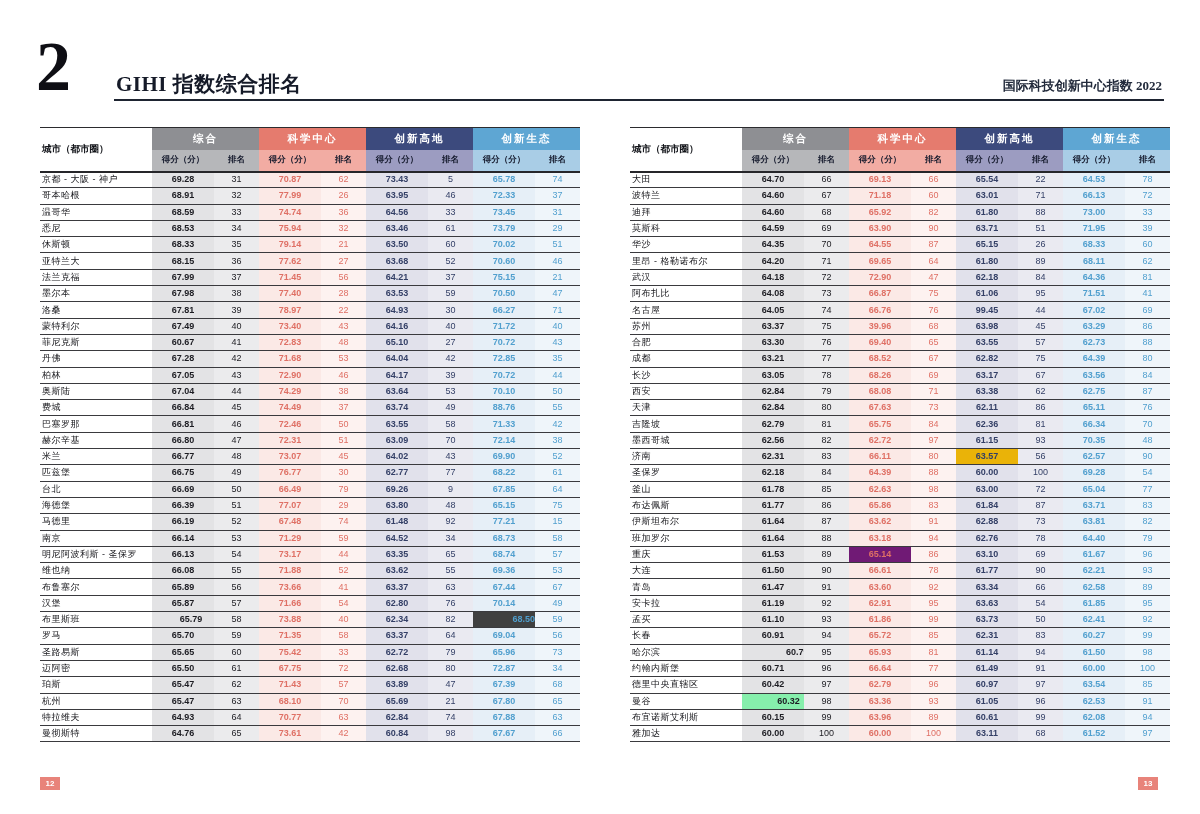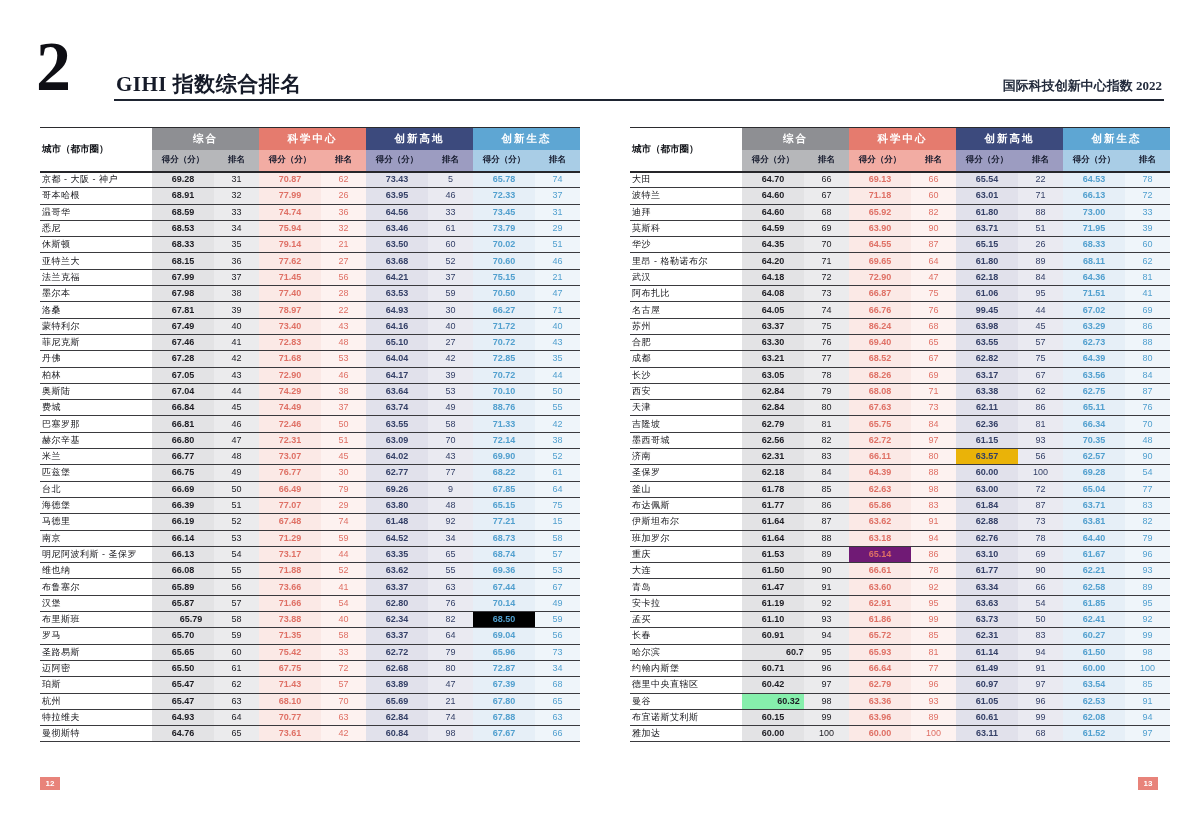--- a/index.html
+++ b/index.html
@@ -226,21 +226,21 @@
         <td class="rank" style="background: rgb(235, 235, 237); color: rgb(28, 28, 34);">40</td>
         <td class="score" style="background: rgb(251, 233, 230); color: rgb(223, 112, 101);">73.40</td>
         <td class="rank" style="background: rgb(253, 242, 240); color: rgb(223, 112, 101);">43</td>
         <td class="score" style="background: rgb(225, 225, 235); color: rgb(51, 63, 102);">64.16</td>
         <td class="rank" style="background: rgb(234, 234, 241); color: rgb(51, 63, 102);">40</td>
         <td class="score" style="background: rgb(230, 239, 247); color: rgb(80, 159, 206);">71.72</td>
         <td class="rank" style="background: rgb(239, 245, 250); color: rgb(80, 159, 206);">40</td>
       </tr>
       <tr>
         <td class="city">菲尼克斯</td>
-        <td class="score" style="background: rgb(227, 227, 229); color: rgb(28, 28, 34);">67.46</td>
+        <td class="score" style="background: rgb(227, 227, 229); color: rgb(28, 28, 34);">60.67</td>
         <td class="rank" style="background: rgb(235, 235, 237); color: rgb(28, 28, 34);">41</td>
         <td class="score" style="background: rgb(251, 233, 230); color: rgb(223, 112, 101);">72.83</td>
         <td class="rank" style="background: rgb(253, 242, 240); color: rgb(223, 112, 101);">48</td>
         <td class="score" style="background: rgb(225, 225, 235); color: rgb(51, 63, 102);">65.10</td>
         <td class="rank" style="background: rgb(234, 234, 241); color: rgb(51, 63, 102);">27</td>
         <td class="score" style="background: rgb(230, 239, 247); color: rgb(80, 159, 206);">70.72</td>
         <td class="rank" style="background: rgb(239, 245, 250); color: rgb(80, 159, 206);">43</td>
       </tr>
       <tr>
         <td class="city">丹佛</td>
@@ -419,21 +419,21 @@
         <td class="rank" style="background: rgb(239, 245, 250); color: rgb(80, 159, 206);">49</td>
       </tr>
       <tr>
         <td class="city">布里斯班</td>
         <td class="score" style="background: rgb(227, 227, 229); color: rgb(28, 28, 34); padding-left: 16px;">65.79</td>
         <td class="rank" style="background: rgb(235, 235, 237); color: rgb(28, 28, 34);">58</td>
         <td class="score" style="background: rgb(251, 233, 230); color: rgb(223, 112, 101);">73.88</td>
         <td class="rank" style="background: rgb(253, 242, 240); color: rgb(223, 112, 101);">40</td>
         <td class="score" style="background: rgb(225, 225, 235); color: rgb(51, 63, 102);">62.34</td>
         <td class="rank" style="background: rgb(234, 234, 241); color: rgb(51, 63, 102);">82</td>
-        <td class="score" style="background: #000000; color: rgb(80, 159, 206);">68.50</td>
+        <td class="score" style="background: #404040; color: rgb(80, 159, 206); text-align: right;">68.50</td>
         <td class="rank" style="background: rgb(239, 245, 250); color: rgb(80, 159, 206);">59</td>
       </tr>
       <tr>
         <td class="city">罗马</td>
         <td class="score" style="background: rgb(227, 227, 229); color: rgb(28, 28, 34);">65.70</td>
         <td class="rank" style="background: rgb(235, 235, 237); color: rgb(28, 28, 34);">59</td>
         <td class="score" style="background: rgb(251, 233, 230); color: rgb(223, 112, 101);">71.35</td>
         <td class="rank" style="background: rgb(253, 242, 240); color: rgb(223, 112, 101);">58</td>
         <td class="score" style="background: rgb(225, 225, 235); color: rgb(51, 63, 102);">63.37</td>
         <td class="rank" style="background: rgb(234, 234, 241); color: rgb(51, 63, 102);">64</td>
@@ -637,21 +637,21 @@
         <td class="rank" style="background: rgb(253, 242, 240); color: rgb(223, 112, 101);">76</td>
         <td class="score" style="background: rgb(225, 225, 235); color: rgb(51, 63, 102);">99.45</td>
         <td class="rank" style="background: rgb(234, 234, 241); color: rgb(51, 63, 102);">44</td>
         <td class="score" style="background: rgb(230, 239, 247); color: rgb(80, 159, 206);">67.02</td>
         <td class="rank" style="background: rgb(239, 245, 250); color: rgb(80, 159, 206);">69</td>
       </tr>
       <tr>
         <td class="city">苏州</td>
         <td class="score" style="background: rgb(227, 227, 229); color: rgb(28, 28, 34);">63.37</td>
         <td class="rank" style="background: rgb(235, 235, 237); color: rgb(28, 28, 34);">75</td>
-        <td class="score" style="background: rgb(251, 233, 230); color: rgb(223, 112, 101);">86.24</td>
+        <td class="score" style="background: rgb(251, 233, 230); color: rgb(223, 112, 101);">39.96</td>
         <td class="rank" style="background: rgb(253, 242, 240); color: rgb(223, 112, 101);">68</td>
         <td class="score" style="background: rgb(225, 225, 235); color: rgb(51, 63, 102);">63.98</td>
         <td class="rank" style="background: rgb(234, 234, 241); color: rgb(51, 63, 102);">45</td>
         <td class="score" style="background: rgb(230, 239, 247); color: rgb(80, 159, 206);">63.29</td>
         <td class="rank" style="background: rgb(239, 245, 250); color: rgb(80, 159, 206);">86</td>
       </tr>
       <tr>
         <td class="city">合肥</td>
         <td class="score" style="background: rgb(227, 227, 229); color: rgb(28, 28, 34);">63.30</td>
         <td class="rank" style="background: rgb(235, 235, 237); color: rgb(28, 28, 34);">76</td>

